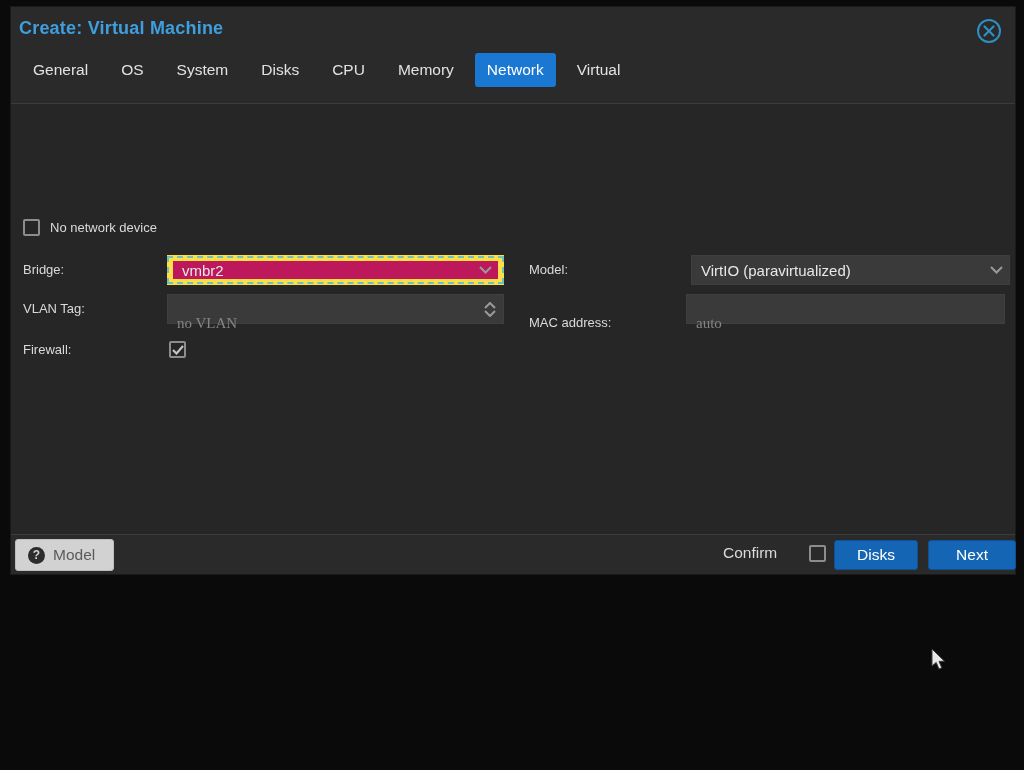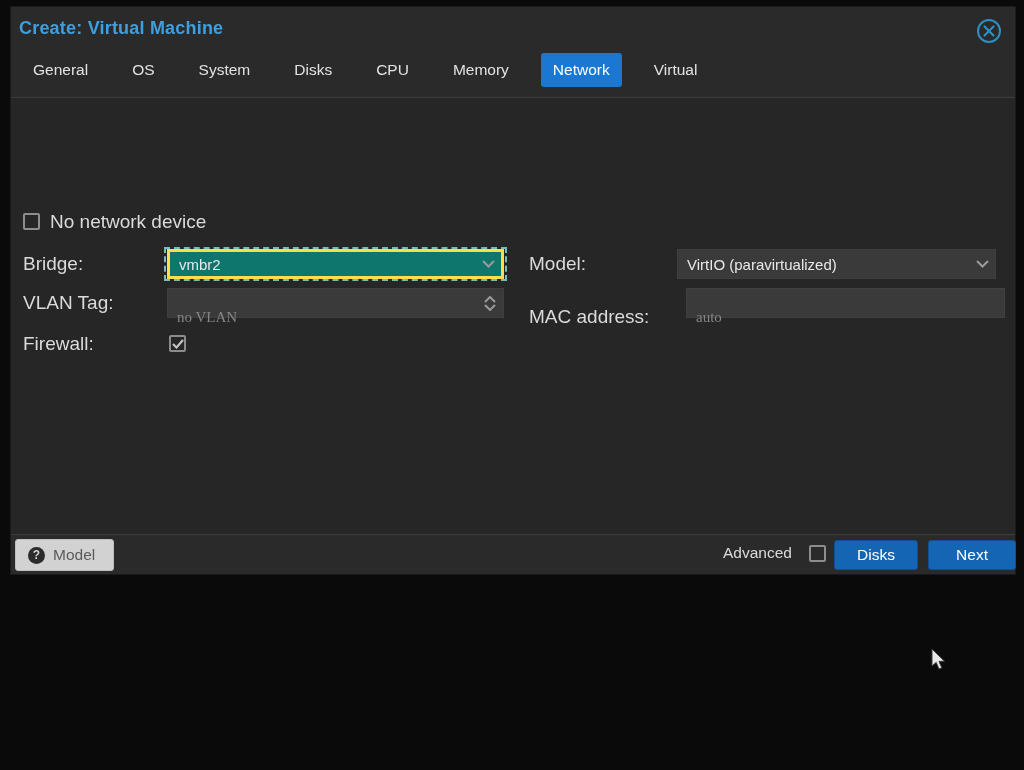--- a/index.html
+++ b/index.html
@@ -38,22 +38,22 @@
     right: 12px; top: 10px;
     width: 28px; height: 28px;
     cursor: pointer;
     display: flex; align-items: center; justify-content: center;
   }
 
   
   .tab-bar {
     display: flex;
     align-items: center;
-    gap: 20px;
-    padding: 14px 0 10px 10px;
+    gap: 9px;
+    padding: 14px 0 16px 10px;
     background: #2a2a2a;
     border-bottom: 1px solid #3c3c3c;
     flex: 0 0 auto;
   }
   .tab {
     color: #e2e2e2;
     font-size: 15.5px;
     padding: 8px 12px;
     border-radius: 3px;
     cursor: pointer;
@@ -67,21 +67,21 @@
 
   
   .form-body {
     position: relative;
     flex: 1 1 auto;
     background: #262626;
   }
   .field-label {
     position: absolute;
     color: #dadada;
-    font-size: 19px;
+    font-size: 13px;
     line-height: 30px;
     white-space: nowrap;
   }
   .checkbox {
     position: absolute;
     width: 17px; height: 17px;
     border: 2px solid #8d8d8d;
     border-radius: 2px;
     background: transparent;
     cursor: pointer;
@@ -117,22 +117,22 @@
     margin-top: 28px;
   }
   .field input::placeholder { color: #858585; opacity: 1; }
   .field .trigger {
     flex: 0 0 26px;
     display: flex; align-items: center; justify-content: center;
     height: 100%;
     cursor: pointer;
   }
   .combo-focused {
-    background: #0f766e;
-    border: 3px solid #fde047;
+    background: #be185d;
+    border: 6px solid #fde047;
   }
   .focus-outline {
     position: absolute;
     left: -6px; top: -5px; right: -6px; bottom: -5px;
     border: 2px dashed #72bfb7;
     pointer-events: none;
   }
 
   
   .dialog-footer {
@@ -229,21 +229,21 @@
       <span class="focus-outline"></span>
       <span class="value">vmbr2</span>
       <span class="trigger">
         <svg width="13" height="8" viewBox="0 0 13 8">
           <polyline points="1,1 6.5,6.5 12,1" fill="none" stroke="#9a9a9a" stroke-width="2"></polyline>
         </svg>
       </span>
     </div>
 
     <span class="field-label" style="left:518px; top:151px;">Model:</span>
-    <div class="field" style="left:666px; top:151px; width:319px;align-items:center;">
+    <div class="field" style="left:680px; top:151px; width:319px;align-items:center;">
       <span class="value">VirtIO (paravirtualized)</span>
       <span class="trigger">
         <svg width="13" height="8" viewBox="0 0 13 8">
           <polyline points="1,1 6.5,6.5 12,1" fill="none" stroke="#9a9a9a" stroke-width="2"></polyline>
         </svg>
       </span>
     </div>
 
     <span class="field-label" style="left:12px; top:190px;">VLAN Tag:</span>
     <div class="field" style="left:156px; top:190px; width:337px;">
@@ -270,21 +270,21 @@
       </svg>
     </span>
 
   </div>
 
   <div class="dialog-footer">
     <div class="help-btn">
       <span class="q-circle">?</span>
       <span class="help-label">Model</span>
     </div>
-    <span class="advanced-label">Advanced</span>
+    <span class="advanced-label">Confirm</span>
     <span class="checkbox advanced-checkbox"></span>
     <button class="btn btn-back">Disks</button>
     <button class="btn btn-next">Next</button>
   </div>
 
 </div>
 
 <svg class="cursor" width="18" height="24" viewBox="0 0 18 24">
   <path d="M2,1 L2,18 L6.2,14.4 L9,21 L11.8,19.8 L9,13.4 L14.5,13.2 Z" fill="#e8e8e8" stroke="#3a3a3a" stroke-width="1"></path>
 </svg>

